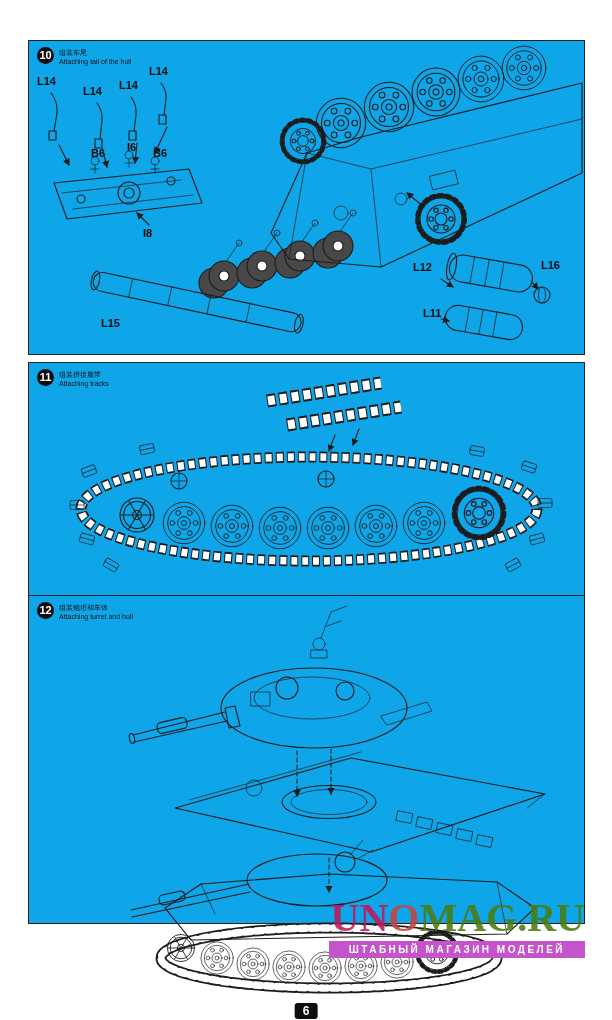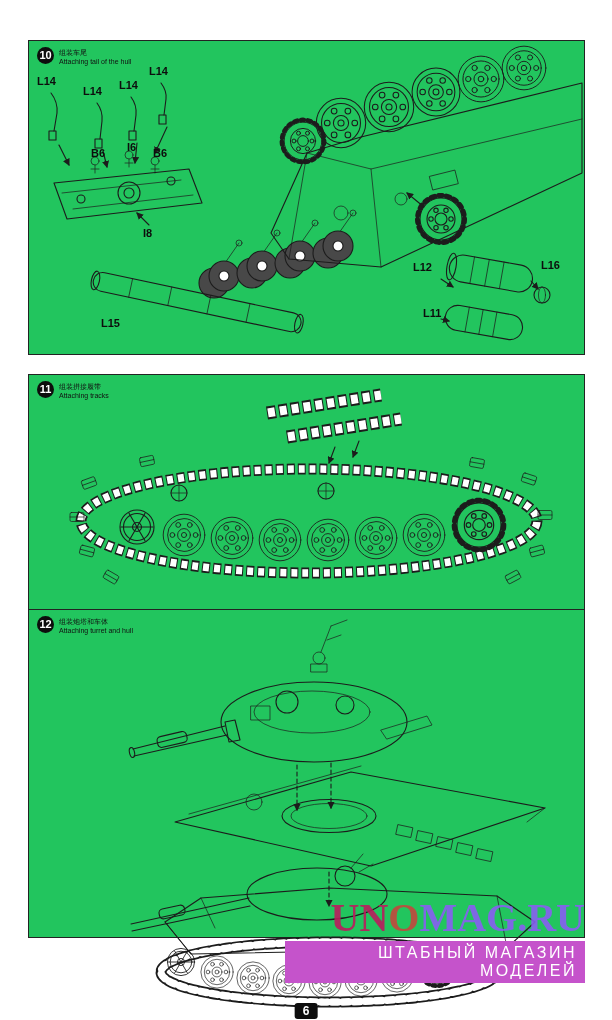--- a/index.html
+++ b/index.html
@@ -1,40 +1,40 @@
 <!DOCTYPE html>
 <html><head>
 <meta charset="utf-8">
 <style>
   html,body{margin:0;padding:0;background:#fff}
   .page{position:relative;width:612px;height:1020px;background:#fff;font-family:"Liberation Sans",sans-serif;overflow:hidden}
-  .panel{position:absolute;left:28px;width:557px;border:1px solid #232323;background:#22c55e;box-sizing:border-box}
+  .panel{position:absolute;left:28px;width:557px;border:1px solid #232323;background:#0ea5e9;box-sizing:border-box}
   #p10{top:40px;height:315px}
-  #p11{top:374px;height:292px}
-  #p12{top:609px;height:329px}
+  #p11{top:362px;height:292px}
+  #p12{top:595px;height:329px}
   .step-header{position:absolute;top:6px;left:8px;display:flex;gap:5px;align-items:flex-start;z-index:3}
   .badge{width:17px;height:17px;border-radius:50%;background:#0d0d0d;color:#fff;font-size:11px;font-weight:bold;line-height:17px;text-align:center}
   .titles{display:flex;flex-direction:column;padding-top:1px}
   .t-cn{font-size:7px;color:#111;line-height:9px}
   .t-en{font-size:7px;color:#111;line-height:9px}
   .plabel{position:absolute;font-size:11px;font-weight:700;color:#0d0d0d;z-index:2}
   .panel svg{position:absolute;top:0;left:0;display:block}
   .s{stroke:#1c1c1c;fill:none;stroke-width:1.1;stroke-linejoin:round;stroke-linecap:round}
   .thin{stroke-width:0.7}
   .fd{fill:#484848}
   .fw{fill:#fff}
   .tb{stroke:#1c1c1c;stroke-width:13;fill:none;stroke-dasharray:9 3}
   .tw{stroke:#fff;stroke-width:9;fill:none;stroke-dasharray:7 5;stroke-dashoffset:-1}
   .rb{stroke:#1c1c1c;stroke-width:11;fill:none;stroke-dasharray:8 3}
   .rw2{stroke:#fff;stroke-width:7.5;fill:none;stroke-dasharray:6 5;stroke-dashoffset:-1}
   .dash{stroke-dasharray:4 3}
   .wm{position:absolute;left:285px;top:898px;width:300px;text-align:right;z-index:5}
   .wm-title{font-family:"Liberation Serif",serif;font-weight:bold;font-size:40px;line-height:1;opacity:.88}
-  .wm-gray{color:#be185d}.wm-o{color:#c8443c}.wm-red{color:#8b5cf6}
-  .wm-bar{display:inline-block;margin-top:3px;background:#c553cb;color:#fff;font-size:16px;font-weight:normal;letter-spacing:2.5px;padding:3px 8px}
+  .wm-gray{color:#be185d}.wm-o{color:#c8443c}.wm-red{color:#4d7c0f}
+  .wm-bar{display:inline-block;margin-top:3px;background:#c553cb;color:#fff;font-size:10px;font-weight:bold;letter-spacing:2.5px;padding:3px 20px}
   .pageno{position:absolute;left:50%;top:1003px;transform:translateX(-50%);background:#0d0d0d;color:#fff;font-size:12px;font-weight:bold;padding:1px 8px;border-radius:3px;z-index:6}
 </style>
 </head>
 <body>
 
 <svg width="0" height="0" style="position:absolute" aria-hidden="true">
   <defs>
     <marker id="ah" viewBox="0 0 10 10" refX="8.5" refY="5" markerWidth="6.5" markerHeight="6.5" orient="auto-start-reverse">
       <path d="M0,0L10,5L0,10Z" fill="#1c1c1c" stroke="none"></path>
     </marker>

